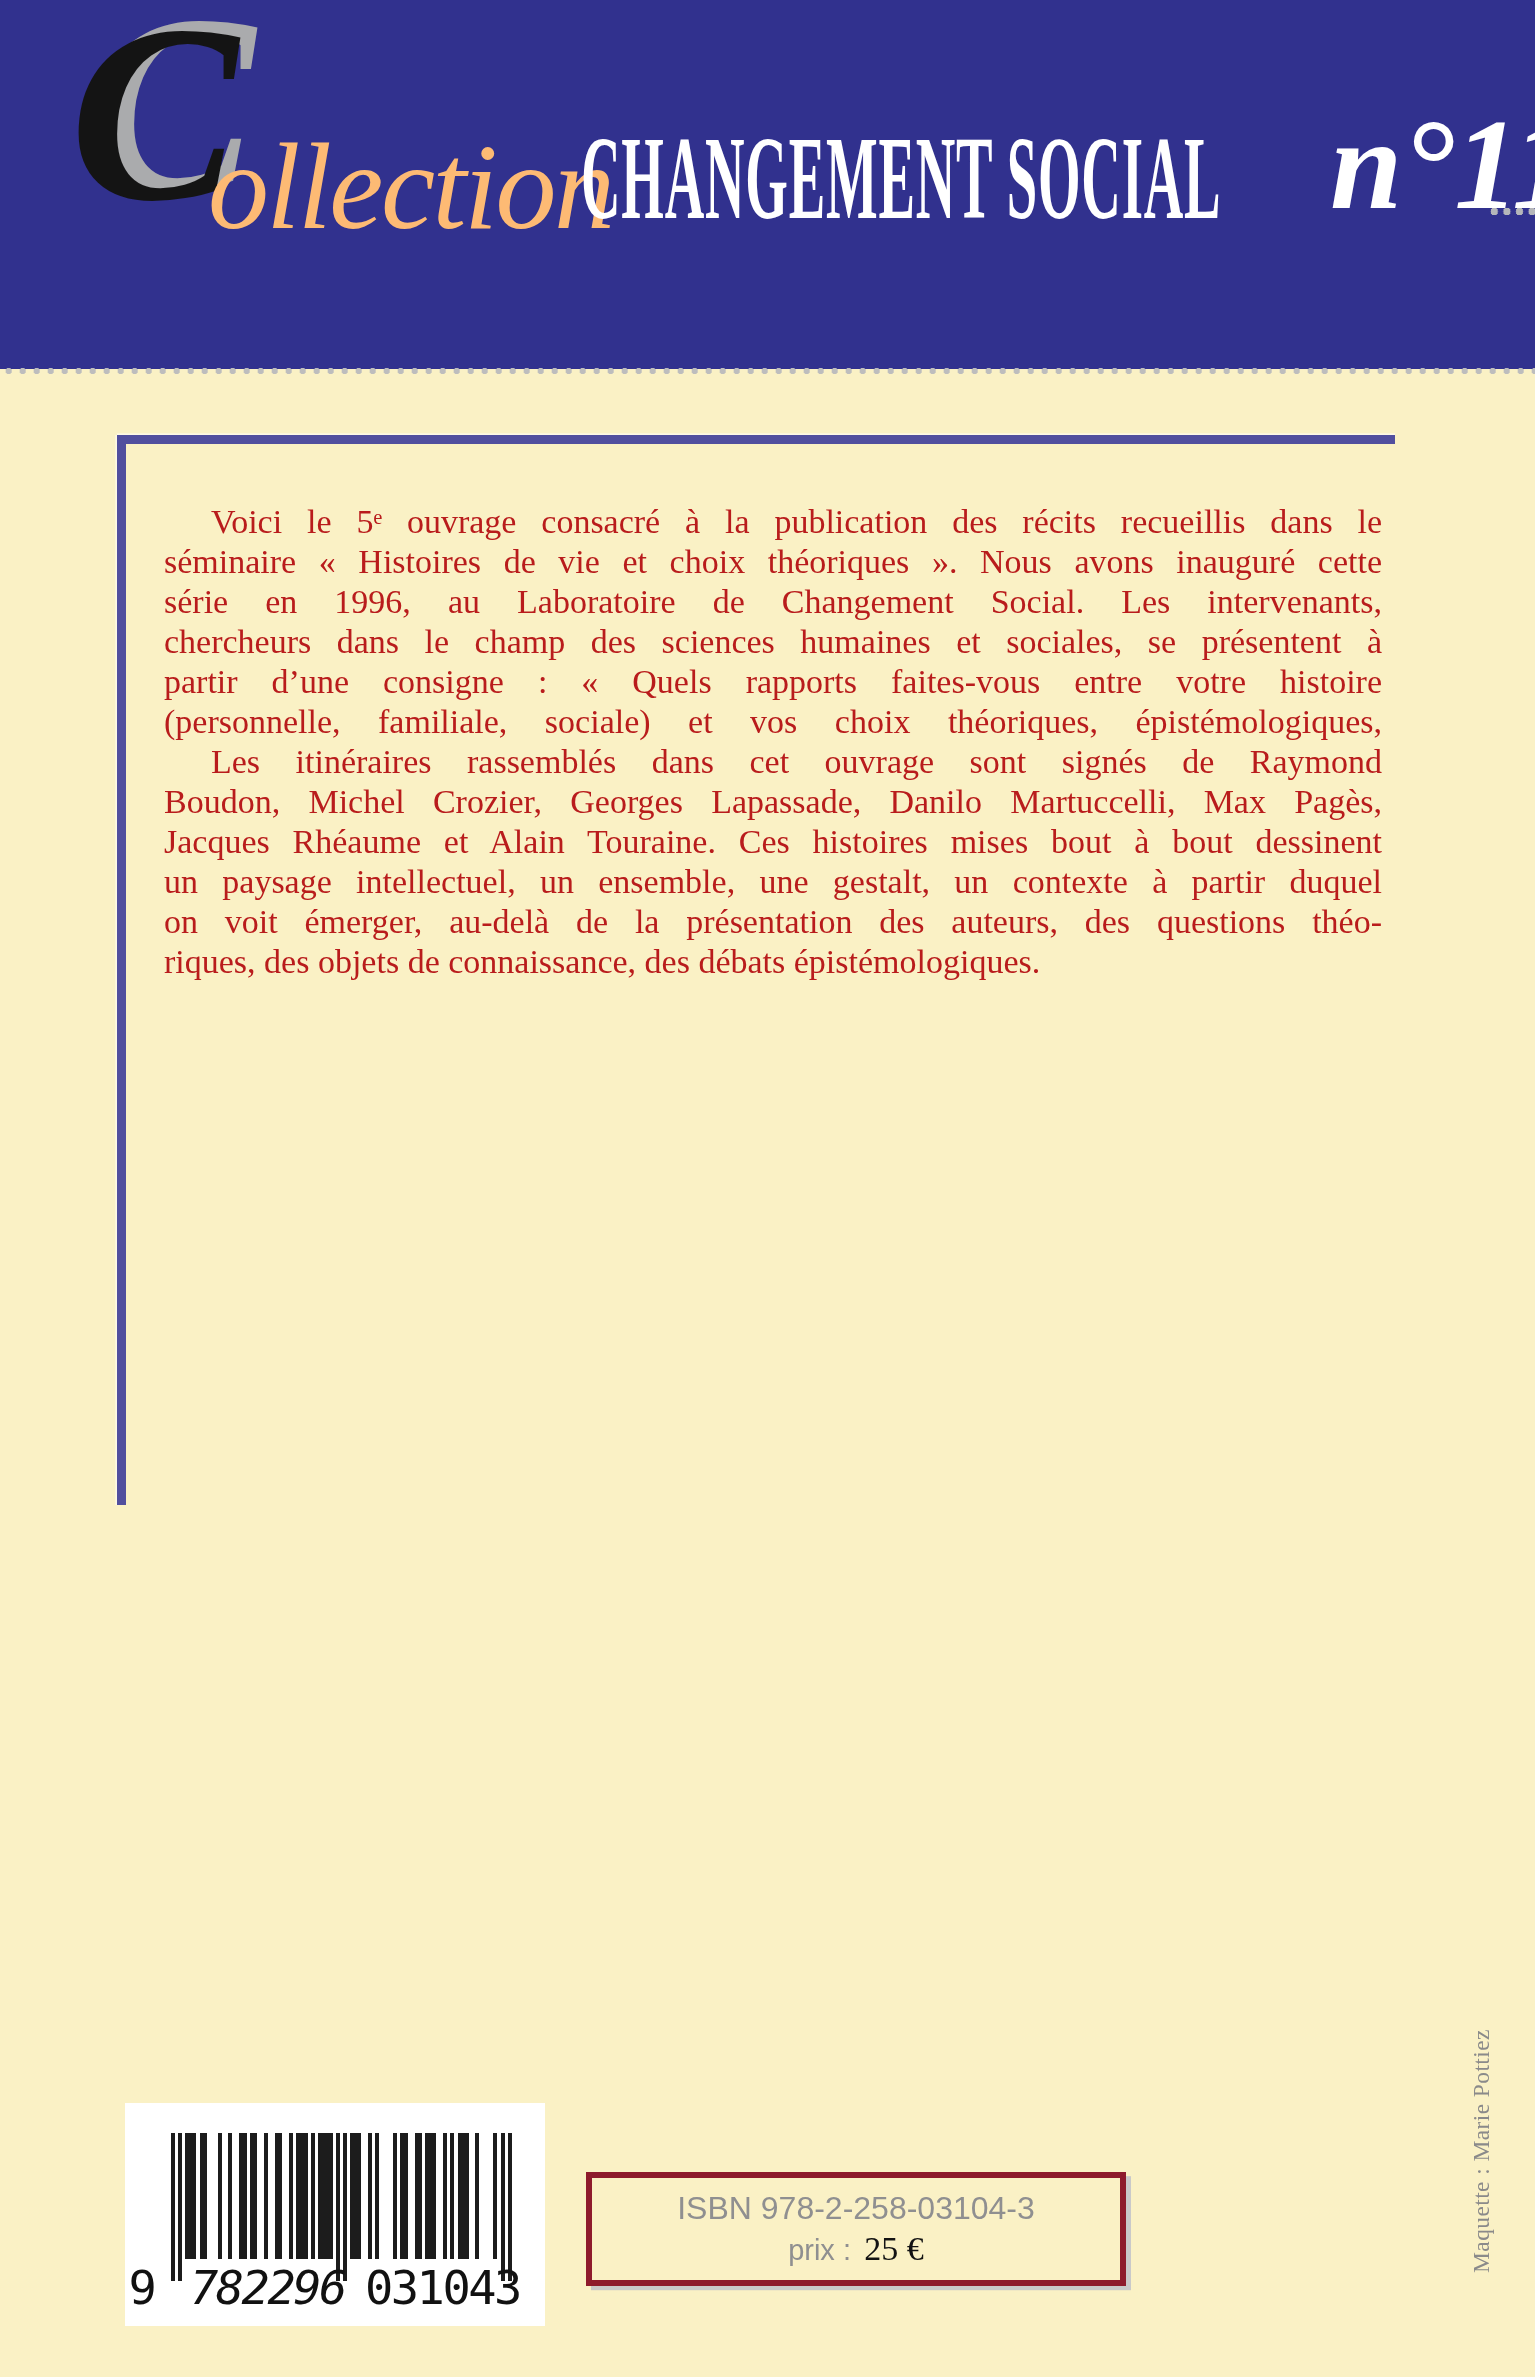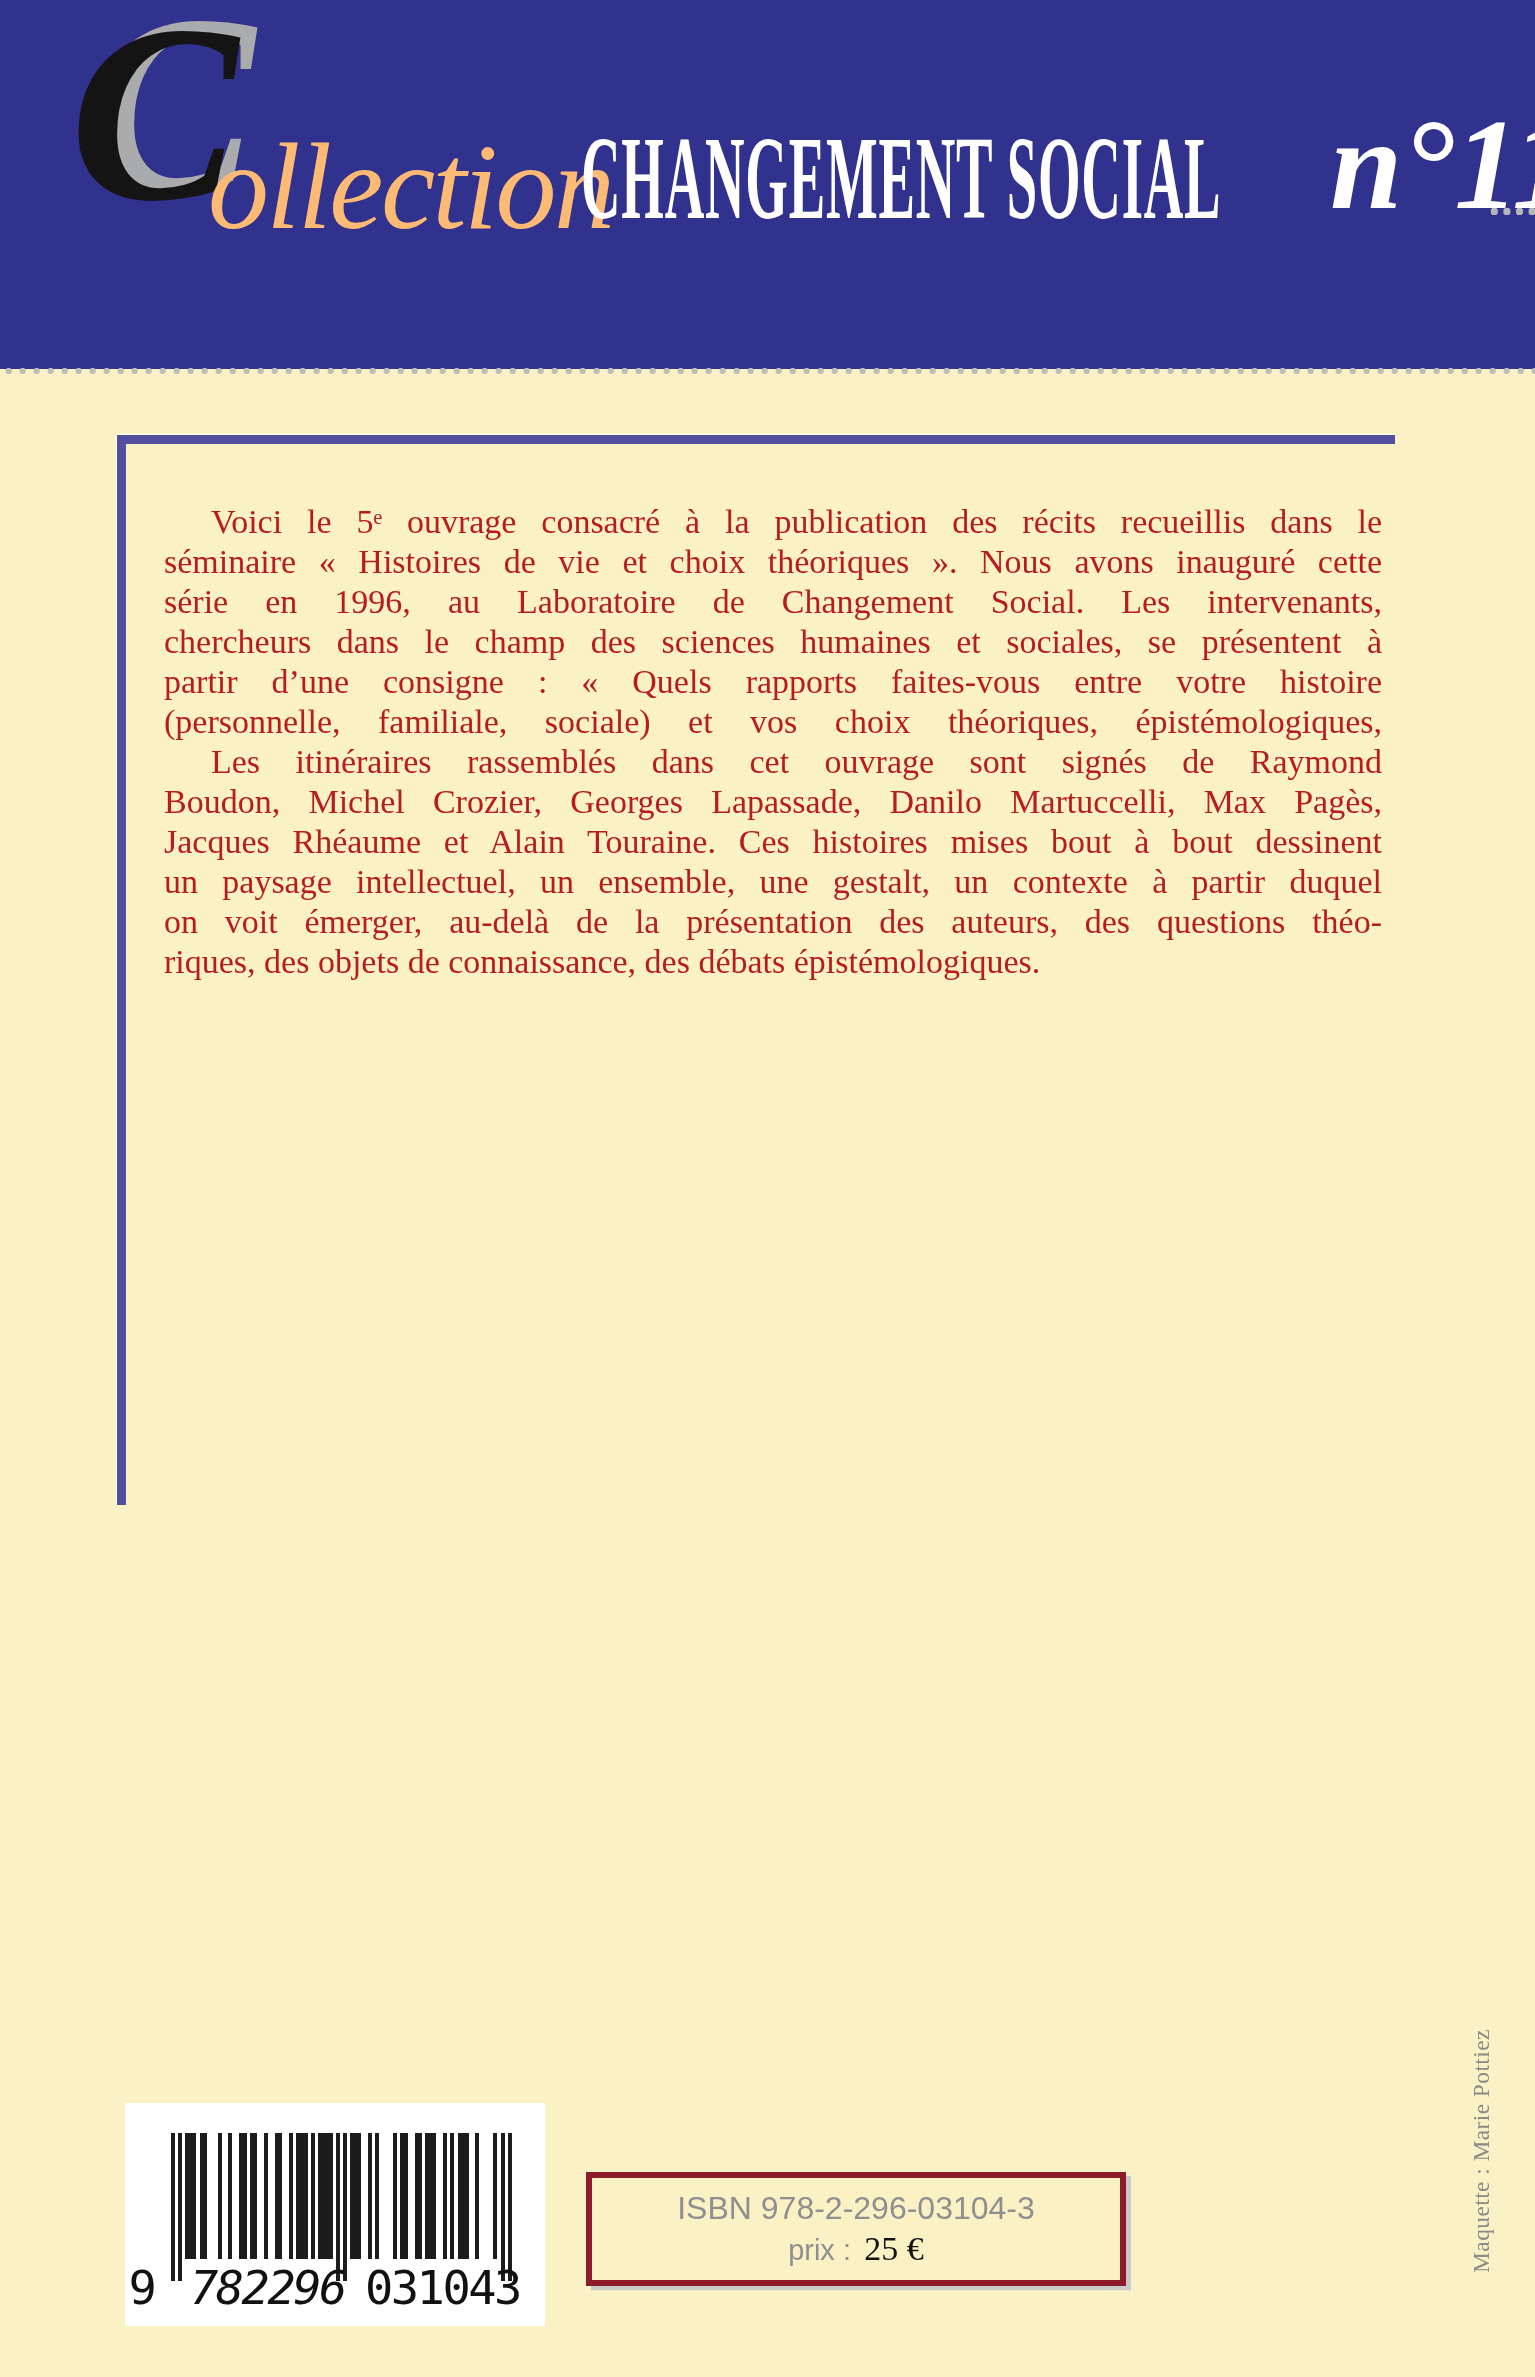--- a/index.html
+++ b/index.html
@@ -182,21 +182,21 @@
         <div class="bar" style="left: 322px; width: 3.9px;"></div>
         <div class="bar guard" style="left: 330px; width: 3.9px;"></div>
         <div class="bar guard" style="left: 337px; width: 3.9px;"></div>
       </div>
     <span class="bc-digits bc-d1">9</span>
     <span class="bc-digits bc-d2">782296</span>
     <span class="bc-digits bc-d3">031043</span>
   </div>
 
   <div class="isbn-panel">
-    <div class="isbn-line">ISBN 978-2-296-03104-3</div>
+    <div class="isbn-line">ISBN 978-2-258-03104-3</div>
     <div class="price-line">
       <span>prix :</span><span class="price-value">25 €</span>
     </div>
   </div>
 
   <div class="maquette">Maquette : Marie Pottiez</div>
 
 </div>
 
 

